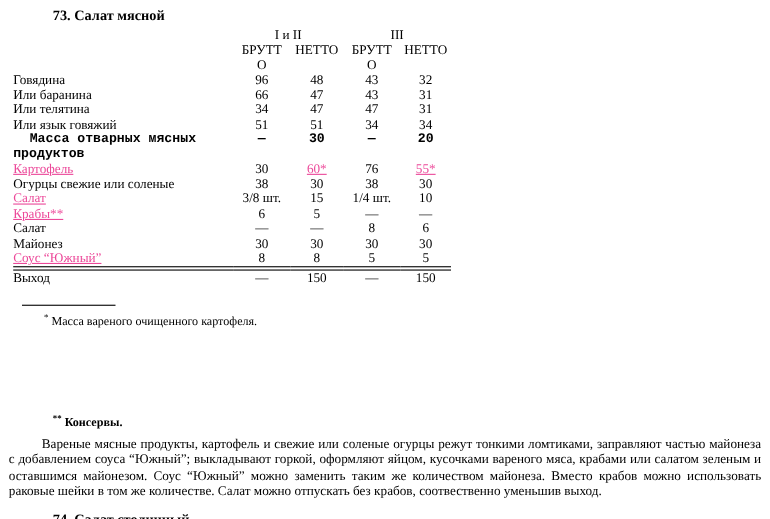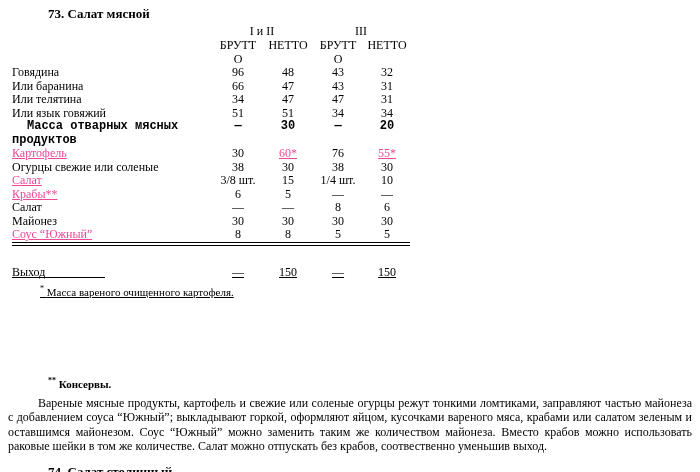--- a/index.html
+++ b/index.html
@@ -45,36 +45,36 @@
   .hdr-wrap {
     display: inline-block;
     width: 40px;
     word-break: break-all;
     text-align: center;
   }
   .label-cell { padding-left: 10px; text-align: left; margin-left: 40px; }
   .val { text-align: center; }
   tr.bold td { font-weight: bold; font-family: Liberation Mono, monospace; }
   tr.indent .label-cell { text-indent: 15px; }
-  tr.total td { border-top: 4px double #000; padding-top: 20px; text-decoration: underline; }
+  tr.total td { border-top: 4px double #000; padding-top: 0; }
   .doc-link { color: #ec4899; text-decoration: underline; cursor: pointer; }
   .footnote-sep {
     position: absolute;
     left: 20px;
     top: 277px;
     width: 85px;
     border-top: 1px solid #000;
   }
   .footnote {
     position: absolute;
     font-size: 11px;
     line-height: 13px;
   }
   .footnote sup { font-size: 8px; }
-  .fn1 { left: 20px; top: 282px; text-indent: 20px; text-decoration: underline; }
+  .fn1 { left: 20px; top: 282px; text-indent: 20px; }
   .fn2 { left: 48px; top: 374px; font-weight: bold; }
   .body-text {
     position: absolute;
     left: 8px;
     right: 8px;
     top: 396px;
     margin: 0;
     font-size: 12px;
     line-height: 14.4px;
     text-align: justify;

